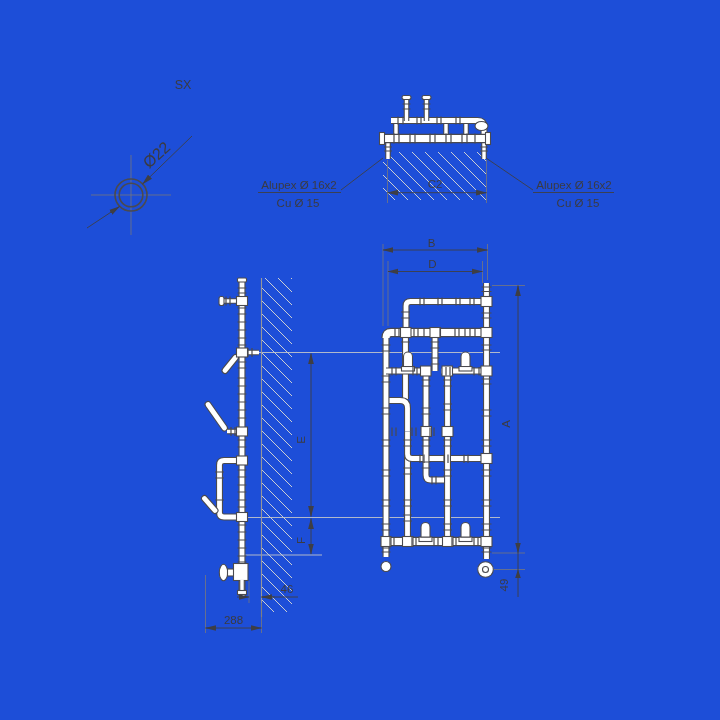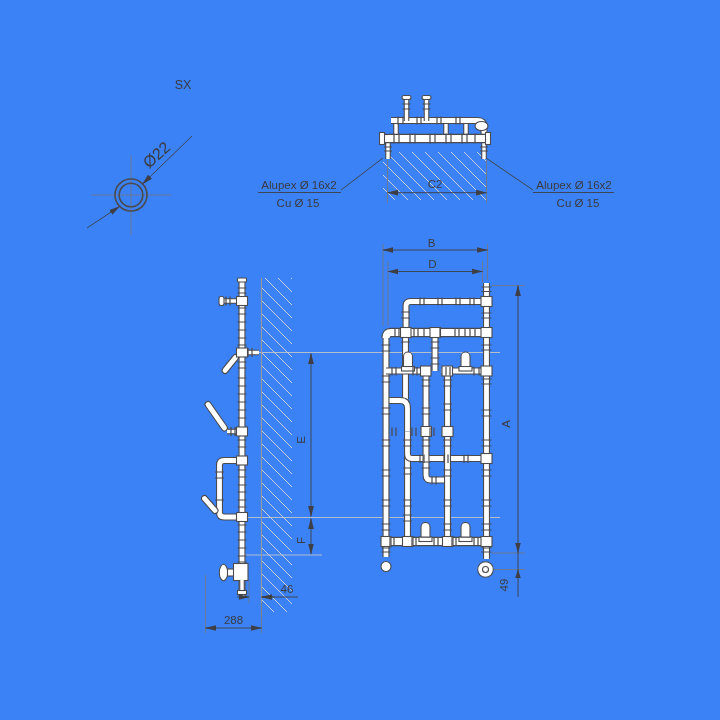--- a/index.html
+++ b/index.html
@@ -1,16 +1,16 @@
 <!DOCTYPE html>
 <html><head>
 <meta charset="utf-8">
 <style>
   html,body{margin:0;padding:0;background:#fff;}
-  #stage{width:720px;height:720px;background:#3b82f6;position:relative;font-family:"Liberation Sans",sans-serif;}
+  #stage{width:720px;height:720px;background:#1d4ed8;position:relative;font-family:"Liberation Sans",sans-serif;}
   svg{display:block;}
   .pipe{fill:none;stroke:#4a4a4f;stroke-width:7;stroke-linejoin:round;stroke-linecap:butt;}
   .pipe-core{fill:none;stroke:#ffffff;stroke-width:4.8;stroke-linejoin:round;stroke-linecap:butt;}
   .pipe.wide{stroke-width:9.5;} .pipe-core.wide{stroke-width:7;}
   .pipe.slim{stroke-width:5.6;} .pipe-core.slim{stroke-width:3.4;}
   .pipe.lever,.pipe-core.lever{stroke-linecap:round;}
   .fit{fill:#ffffff;stroke:#4a4a4f;stroke-width:1.1;}
   .tick{fill:none;stroke:#4a4a4f;stroke-width:1.2;}
   .ring{fill:none;stroke:#4a4a4f;stroke-width:1.6;}
   .dim{fill:none;stroke:#3e3e44;stroke-width:0.9;}

